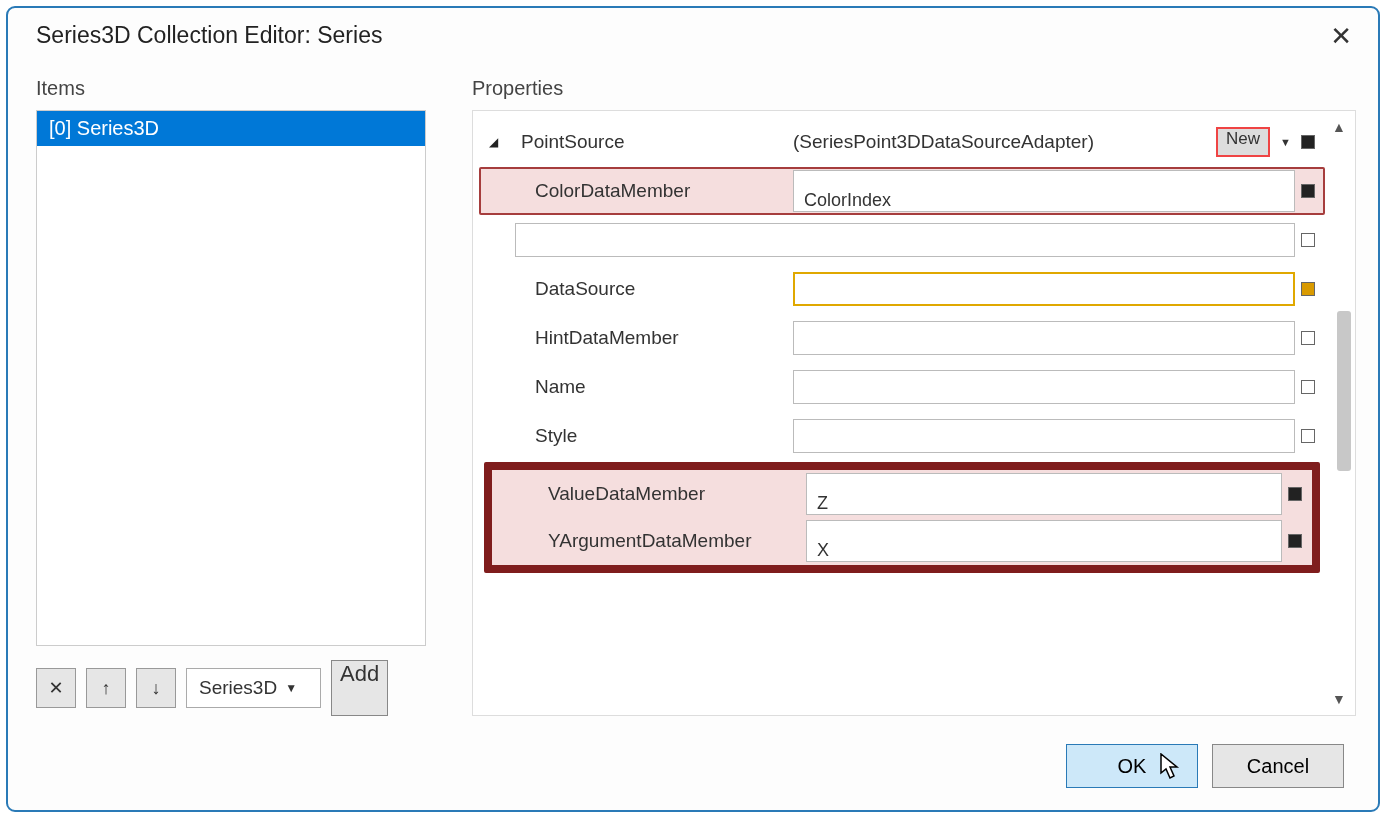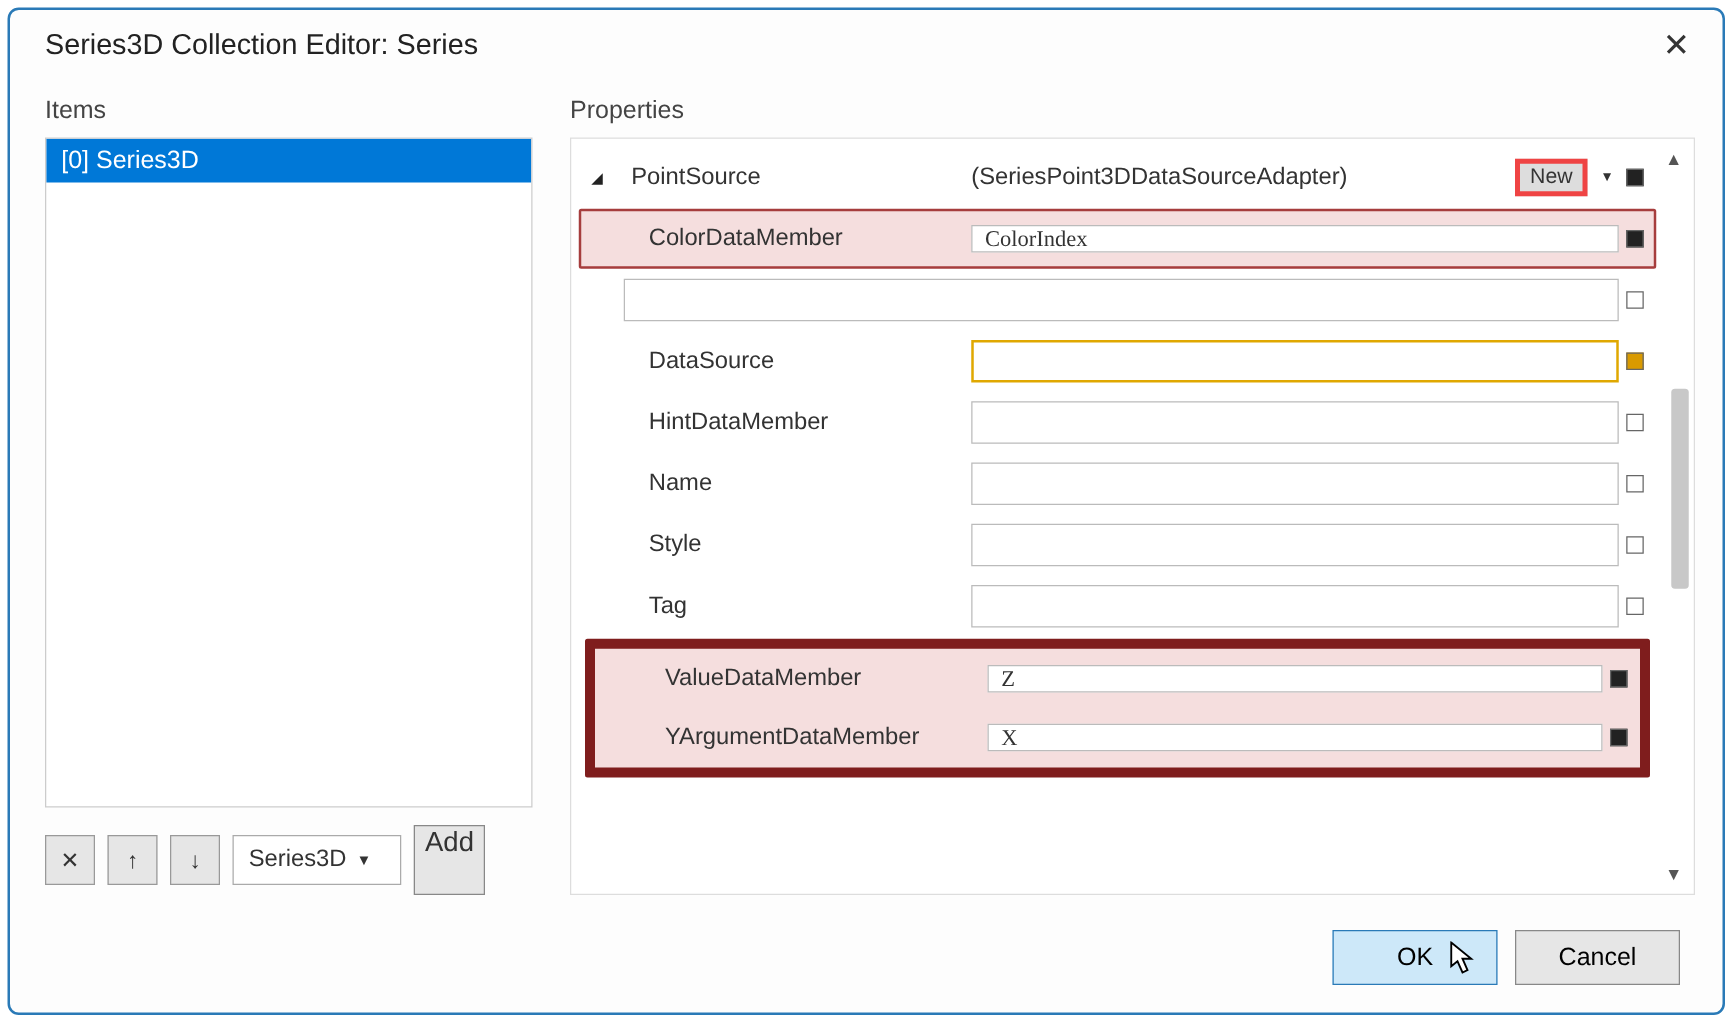--- a/index.html
+++ b/index.html
@@ -34,21 +34,21 @@
     font-size: 26px;
     font-weight: 300;
     cursor: pointer;
     padding: 0 4px;
     line-height: 1;
   }
   .body {
     flex: 1;
     display: flex;
     padding: 22px 22px 10px 28px;
-    gap: 30px;
+    gap: 46px;
   }
   .left-pane {
     width: 390px;
     display: flex;
     flex-direction: column;
   }
   .pane-label {
     font-size: 20px;
     color: #444;
     margin-bottom: 10px;
@@ -166,33 +166,32 @@
     background: #fff;
     padding: 0 10px;
     font-size: 18px;
     font-family: inherit;
   }
   .prop-row .pvalue input.txt.highlight-border {
     border: 2px solid #e0a800;
   }
   .prop-row .hl-input {
     flex: 1;
-    height: 22px;
+    height: 42px;
     border: 1px solid #bbb;
     background: #fff;
     padding: 0 10px;
     font-size: 18px;
     display: flex;
-    align-items: center;
-    font-family: Liberation Serif, serif;
+    align-items: flex-end;
   }
   .new-btn {
     height: 30px;
     padding: 0 8px;
-    border: 4px solid #ef4444;
+    border: 2px solid #ef4444;
     background: #ddd;
     font-size: 17px;
     cursor: pointer;
   }
   .mini-caret {
     font-size: 11px;
     cursor: pointer;
     padding: 0 4px;
   }
   .marker {
@@ -361,28 +360,20 @@
 
         <div class="prop-row child">
           <span class="expander"></span>
           <span class="plabel">Style</span>
           <div class="pvalue">
             <input class="txt" value="" style="">
             <span class="marker"></span>
           </div>
         </div>
 
-        <div class="prop-row child">
-          <span class="expander"></span>
-          <span class="plabel">Tag</span>
-          <div class="pvalue">
-            <input class="txt" value="" style="">
-            <span class="marker"></span>
-          </div>
-        </div>
 
         <div class="hl-group">
           <div class="prop-row child">
             <span class="expander"></span>
             <span class="plabel">ValueDataMember</span>
             <div class="pvalue">
               <div class="hl-input">
                   <span>Z</span>
                 </div>
               <span class="marker filled"></span>

